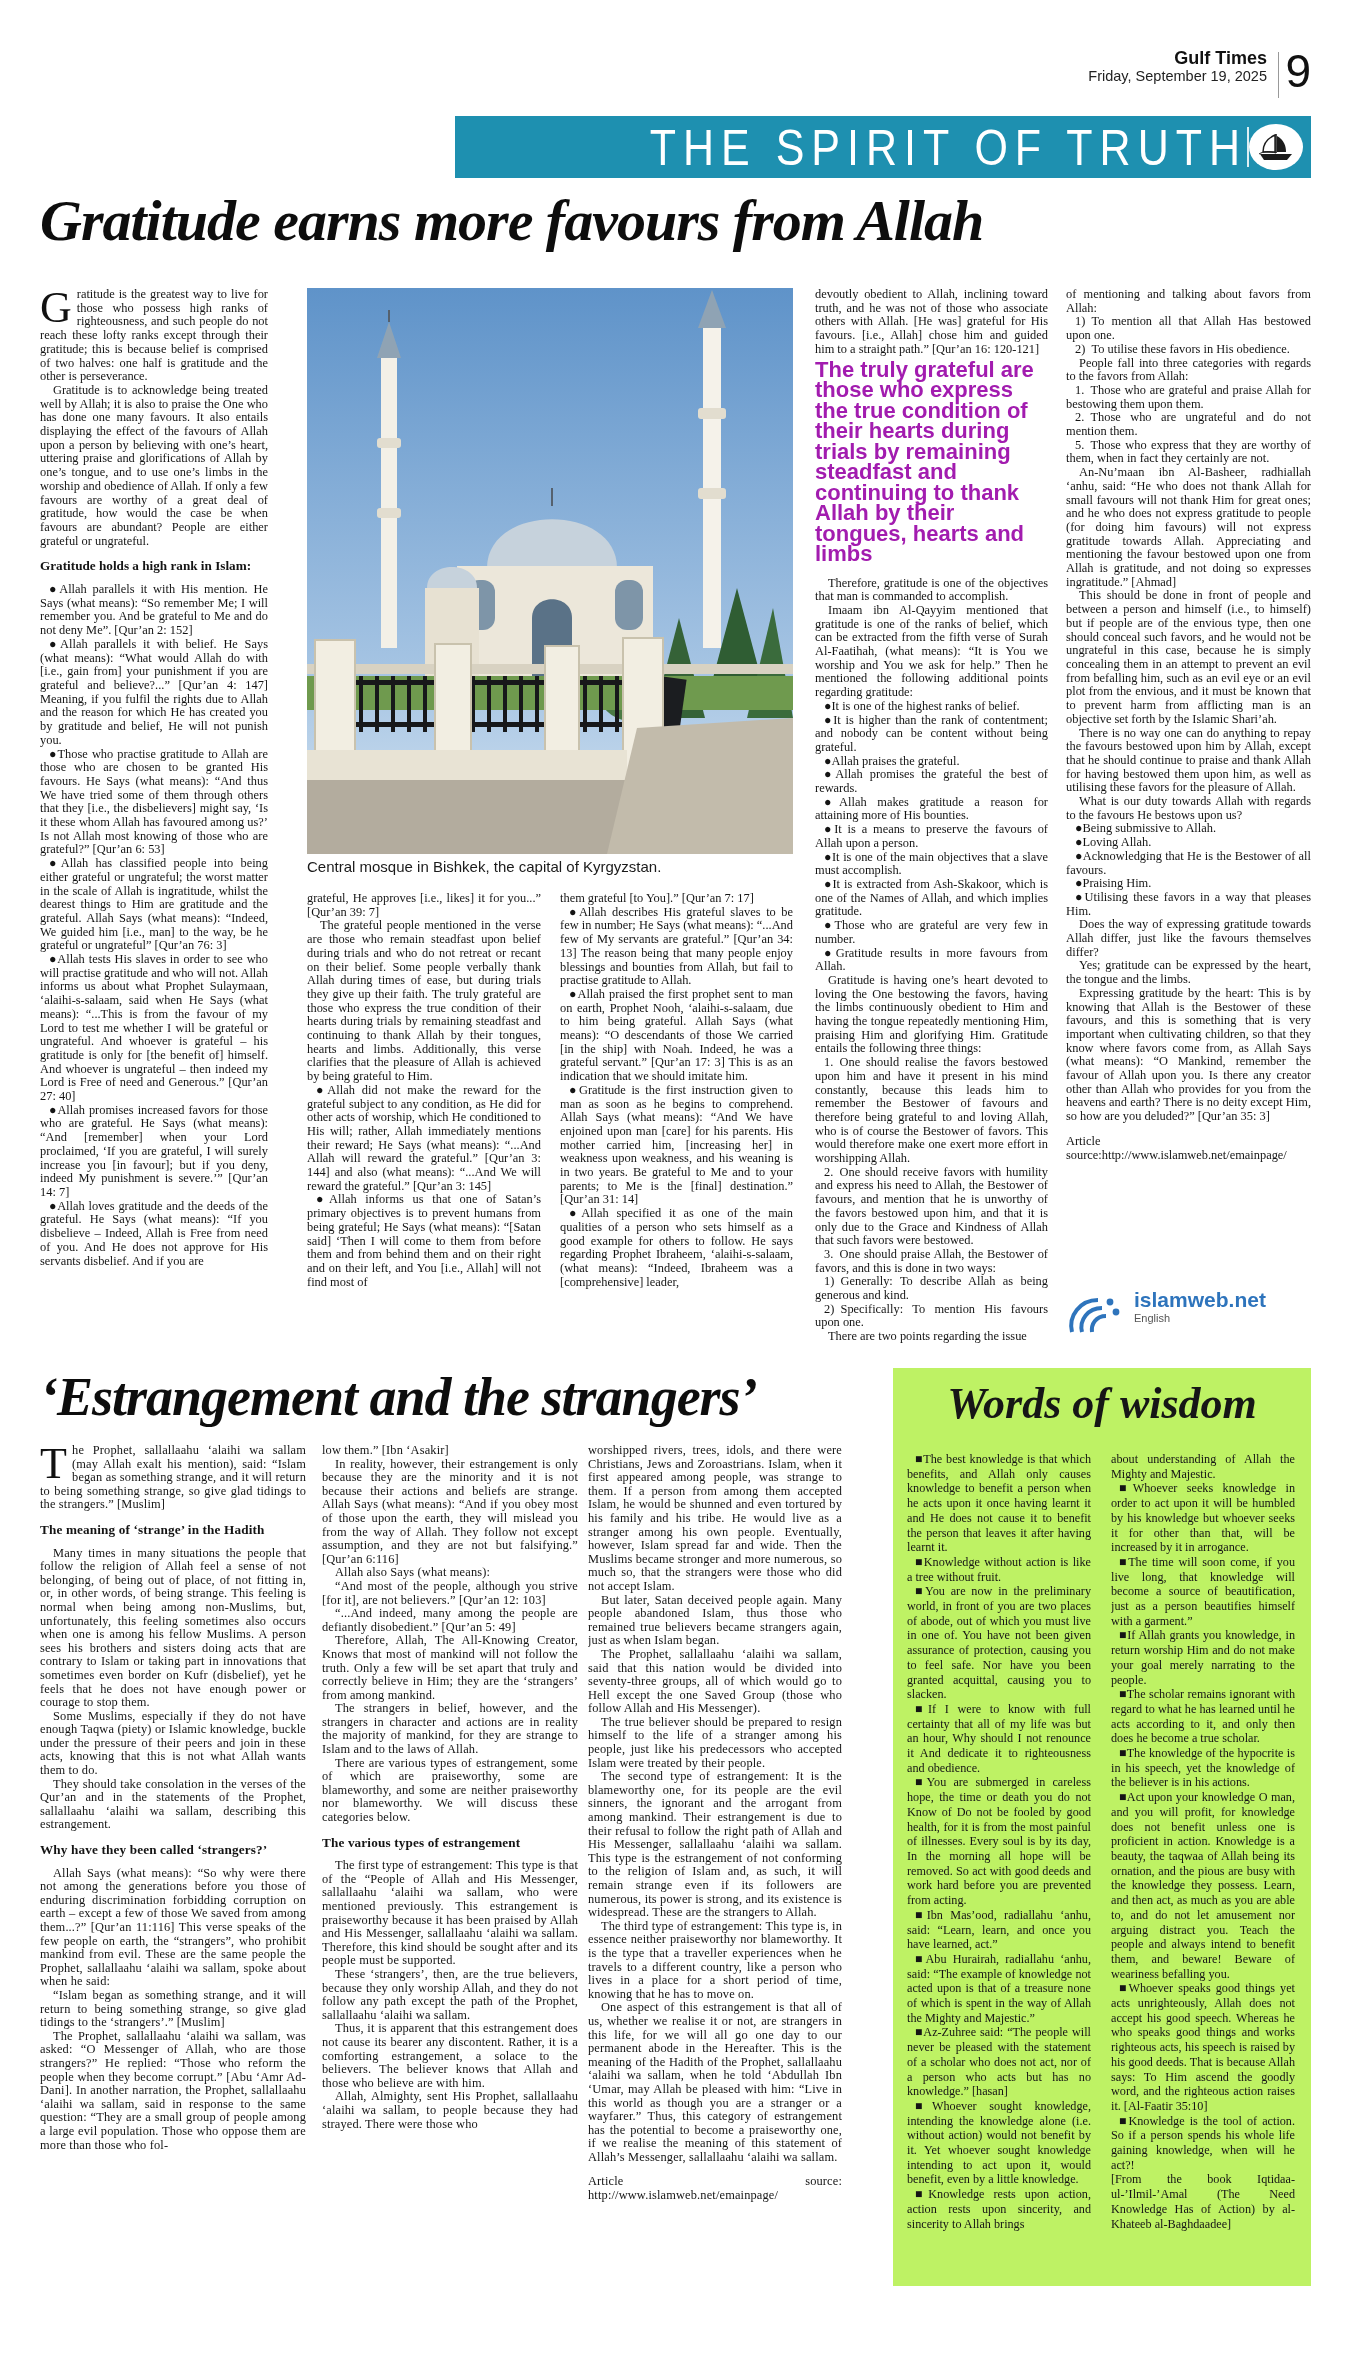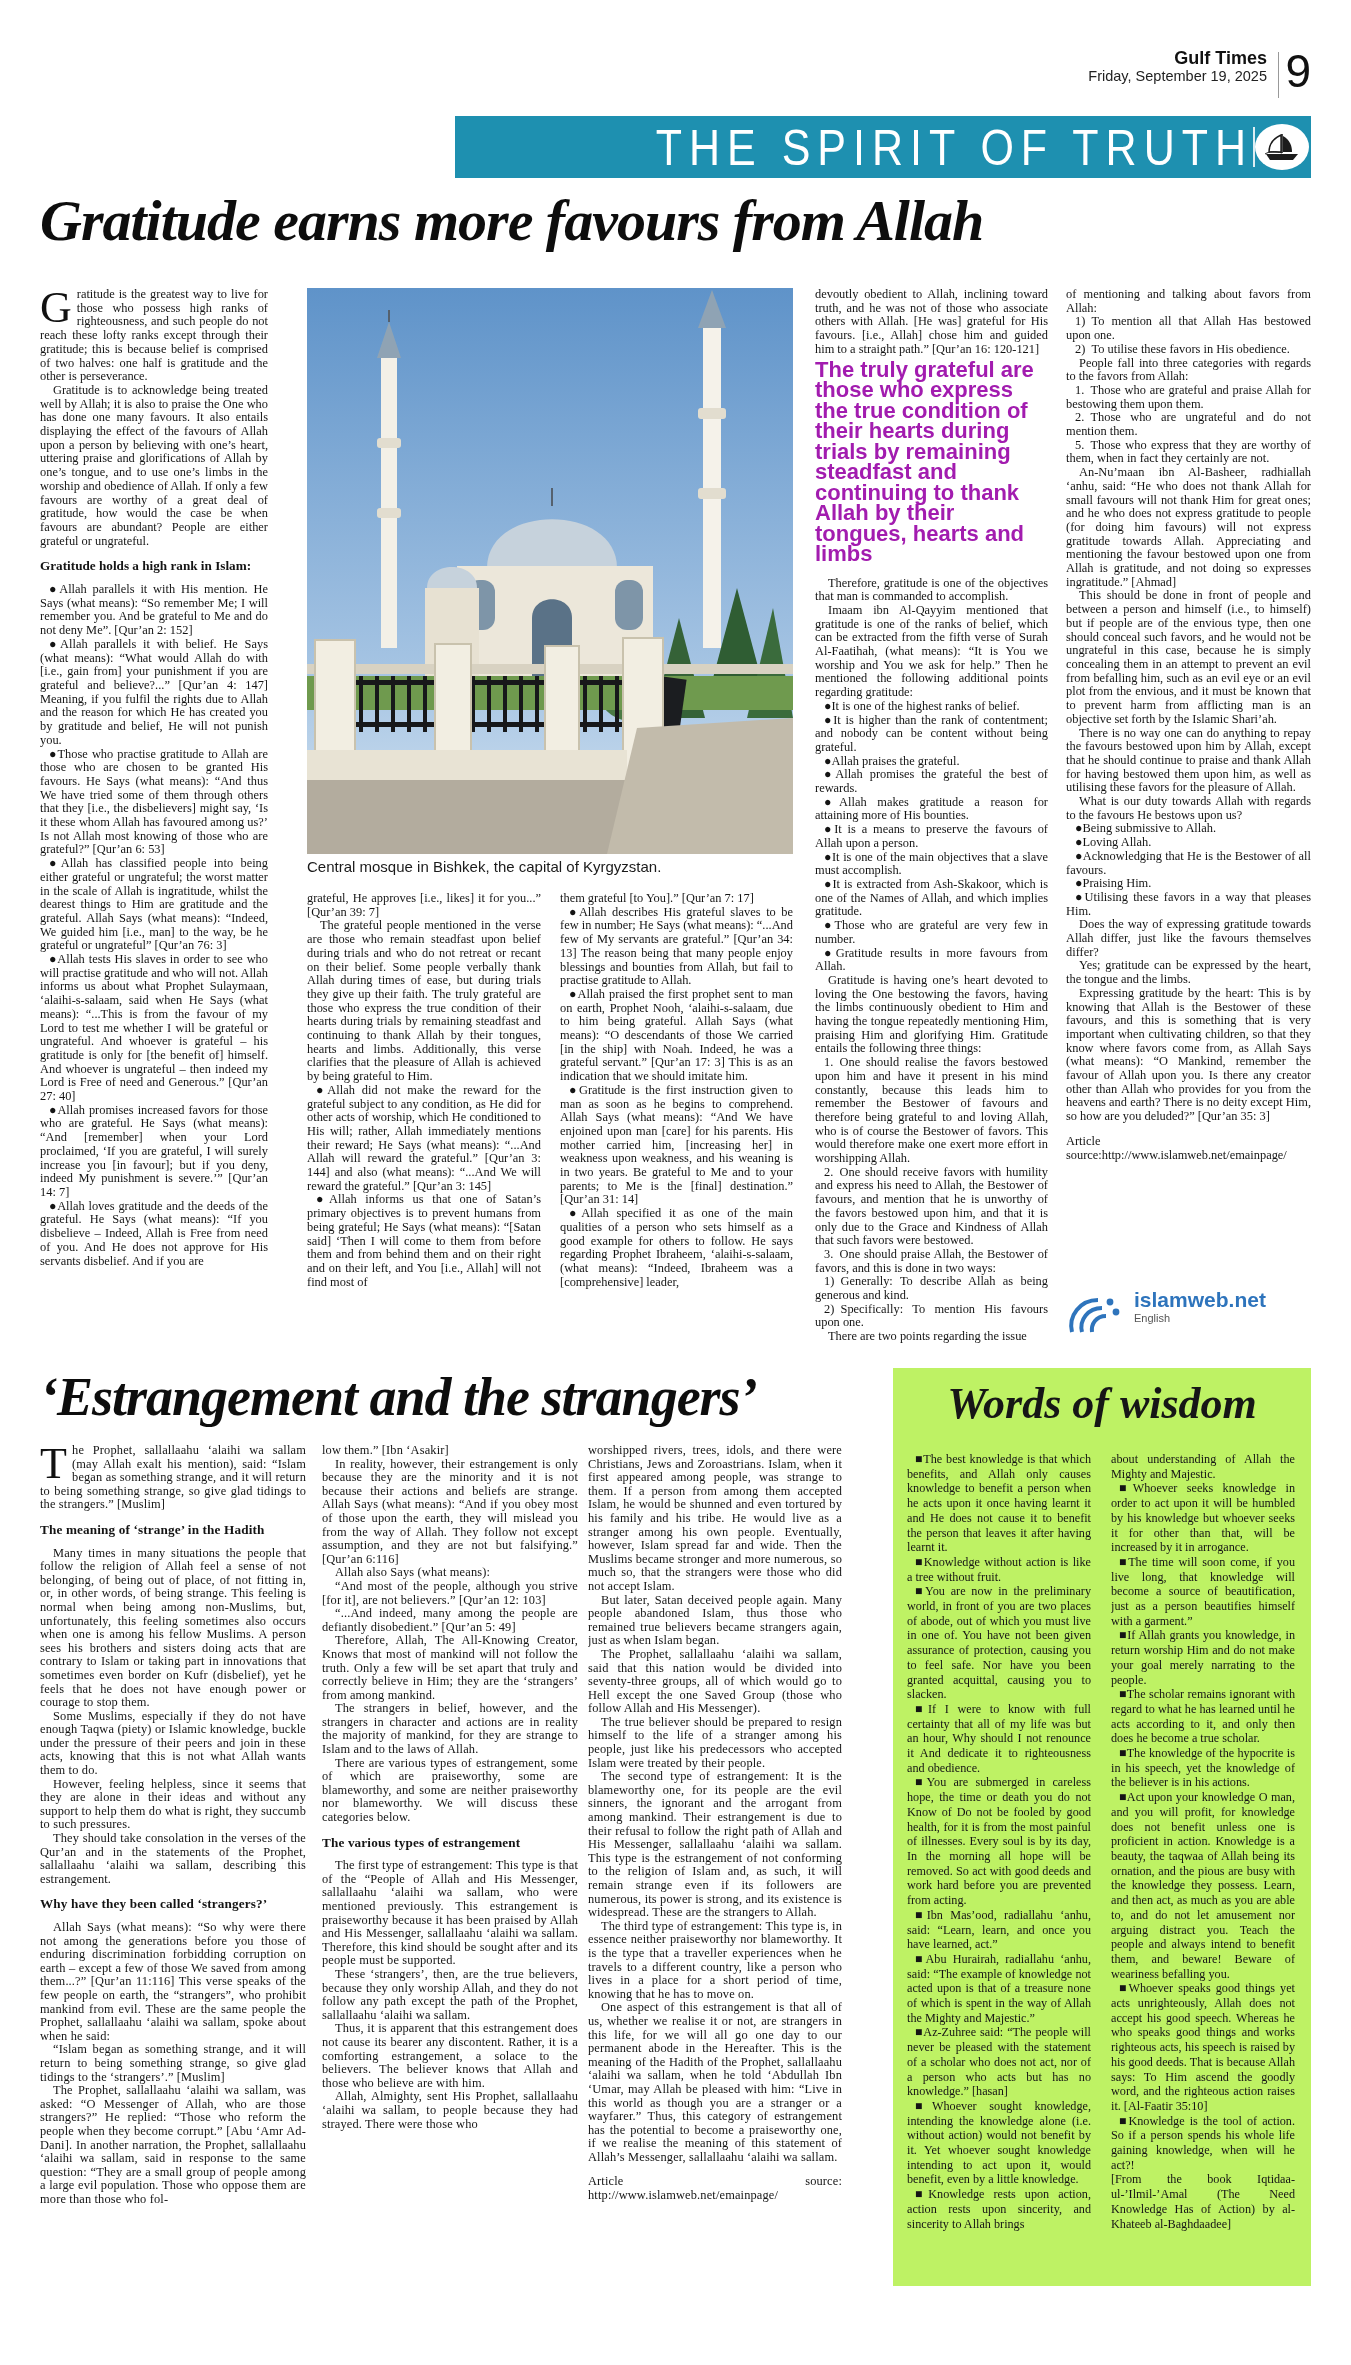--- a/index.html
+++ b/index.html
@@ -6,21 +6,21 @@
   .page{position:relative;width:1351px;height:2365px;background:#ffffff;margin:0 auto;
         font-family:"Liberation Serif","DejaVu Serif",serif;color:#141414;overflow:hidden;}
   .abs{position:absolute;}
   
   .mast{right:84px;top:48px;text-align:right;font-family:"Liberation Sans",sans-serif;}
   .mast .paper{font-weight:bold;font-size:18px;line-height:20px;color:#111;}
   .mast .date{font-size:14.5px;line-height:17px;color:#222;}
   .mast-divider{right:72px;top:52px;width:1px;height:46px;background:#999;}
   .pagenum{right:40px;top:44px;font-family:"Liberation Sans",sans-serif;font-size:46px;font-weight:400;color:#111;}
   
-  .banner{left:455px;top:116px;width:856px;height:62px;display:flex;align-items:center;justify-content:flex-end;padding-right:2px;box-sizing:border-box;}
+  .banner{left:455px;top:116px;width:856px;height:62px;display:flex;align-items:center;justify-content:flex-end;padding-right:8px;box-sizing:border-box;}
   .banner-label{color:#fff;font-family:"Liberation Sans",sans-serif;font-size:43px;letter-spacing:7px;transform:scaleY(1.18);transform-origin:center;white-space:nowrap;}
   .banner-sep{width:2px;height:40px;background:rgba(255,255,255,.85);}
   .banner-oval{width:54px;height:46px;background:#fff;border-radius:50%;display:flex;align-items:center;justify-content:center;}
   
   .headline{left:40px;top:190px;width:1270px;font-style:italic;font-weight:bold;font-size:58px;line-height:62px;letter-spacing:-1px;color:#0d0d0d;}
   .headline2{left:40px;top:1368px;width:810px;font-style:italic;font-weight:bold;font-size:54px;line-height:58px;letter-spacing:-1px;color:#0d0d0d;}
   
   .col{text-align:justify;overflow:hidden;}
   .col p{margin:0;}
   .main-col{font-size:12.4px;line-height:13.7px;}
@@ -237,21 +237,20 @@
     <div class="logo-text">islamweb.net</div>
     <div class="logo-sub">English</div>
   </div>
 
   <div class="abs headline2">‘Estrangement and the strangers’</div>
   <div class="abs col bot-col" style="left:40px;top:1444px;width:266px;height:836px;">
       <p class="dc"><span class="cap">T</span>he Prophet, sallallaahu ‘alaihi wa sallam (may Allah exalt his mention), said: “Islam began as something strange, and it will return to being something strange, so give glad tidings to the strangers.” [Muslim]</p>
       <p class="sh">The meaning of ‘strange’ in the Hadith</p>
       <p class="p">Many times in many situations the people that follow the religion of Allah feel a sense of not belonging, of being out of place, of not fitting in, or, in other words, of being strange. This feeling is normal when being among non-Muslims, but, unfortunately, this feeling sometimes also occurs when one is among his fellow Muslims. A person sees his brothers and sisters doing acts that are contrary to Islam or taking part in innovations that sometimes even border on Kufr (disbelief), yet he feels that he does not have enough power or courage to stop them.</p>
       <p class="p">Some Muslims, especially if they do not have enough Taqwa (piety) or Islamic knowledge, buckle under the pressure of their peers and join in these acts, knowing that this is not what Allah wants them to do.</p>
-      <p class="p">However, feeling helpless, since it seems that they are alone in their ideas and without any support to help them do what is right, they succumb to such pressures.</p>
       <p class="p">They should take consolation in the verses of the Qur’an and in the statements of the Prophet, sallallaahu ‘alaihi wa sallam, describing this estrangement.</p>
       <p class="sh">Why have they been called ‘strangers?’</p>
       <p class="p">Allah Says (what means): “So why were there not among the generations before you those of enduring discrimination forbidding corruption on earth – except a few of those We saved from among them...?” [Qur’an 11:116] This verse speaks of the few people on earth, the “strangers”, who prohibit mankind from evil. These are the same people the Prophet, sallallaahu ‘alaihi wa sallam, spoke about when he said:</p>
       <p class="p">“Islam began as something strange, and it will return to being something strange, so give glad tidings to the ‘strangers’.” [Muslim]</p>
       <p class="p">The Prophet, sallallaahu ‘alaihi wa sallam, was asked: “O Messenger of Allah, who are those strangers?” He replied: “Those who reform the people when they become corrupt.” [Abu ‘Amr Ad-Dani]. In another narration, the Prophet, sallallaahu ‘alaihi wa sallam, said in response to the same question: “They are a small group of people among a large evil population. Those who oppose them are more than those who fol-</p>
     </div>
   <div class="abs col bot-col" style="left:322px;top:1444px;width:256px;height:836px;">
       <p class="p0">low them.” [Ibn ‘Asakir]</p>
       <p class="p">In reality, however, their estrangement is only because they are the minority and it is not because their actions and beliefs are strange. Allah Says (what means): “And if you obey most of those upon the earth, they will mislead you from the way of Allah. They follow not except assumption, and they are not but falsifying.” [Qur’an 6:116]</p>
       <p class="p">Allah also Says (what means):</p>

